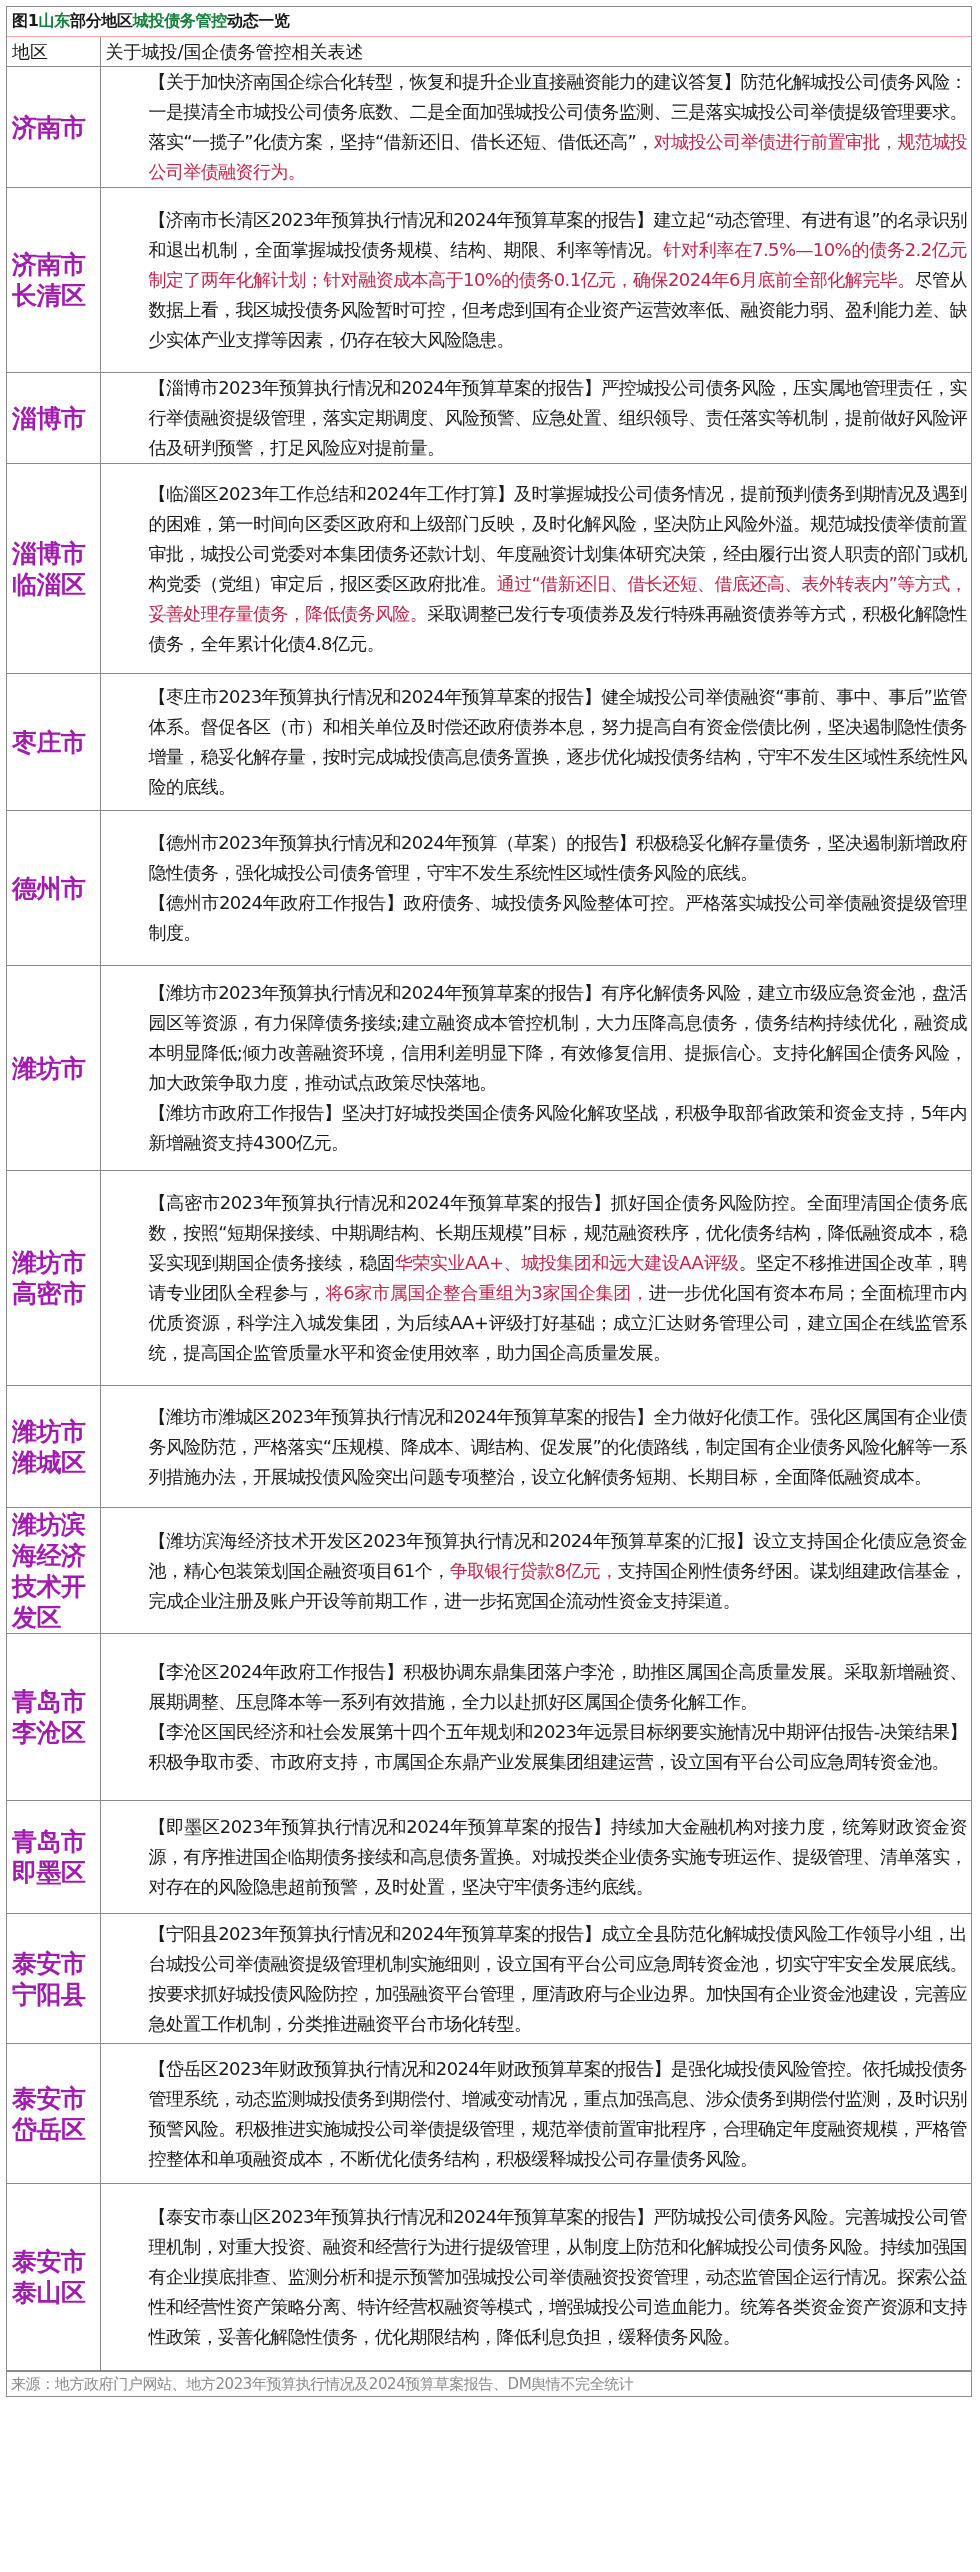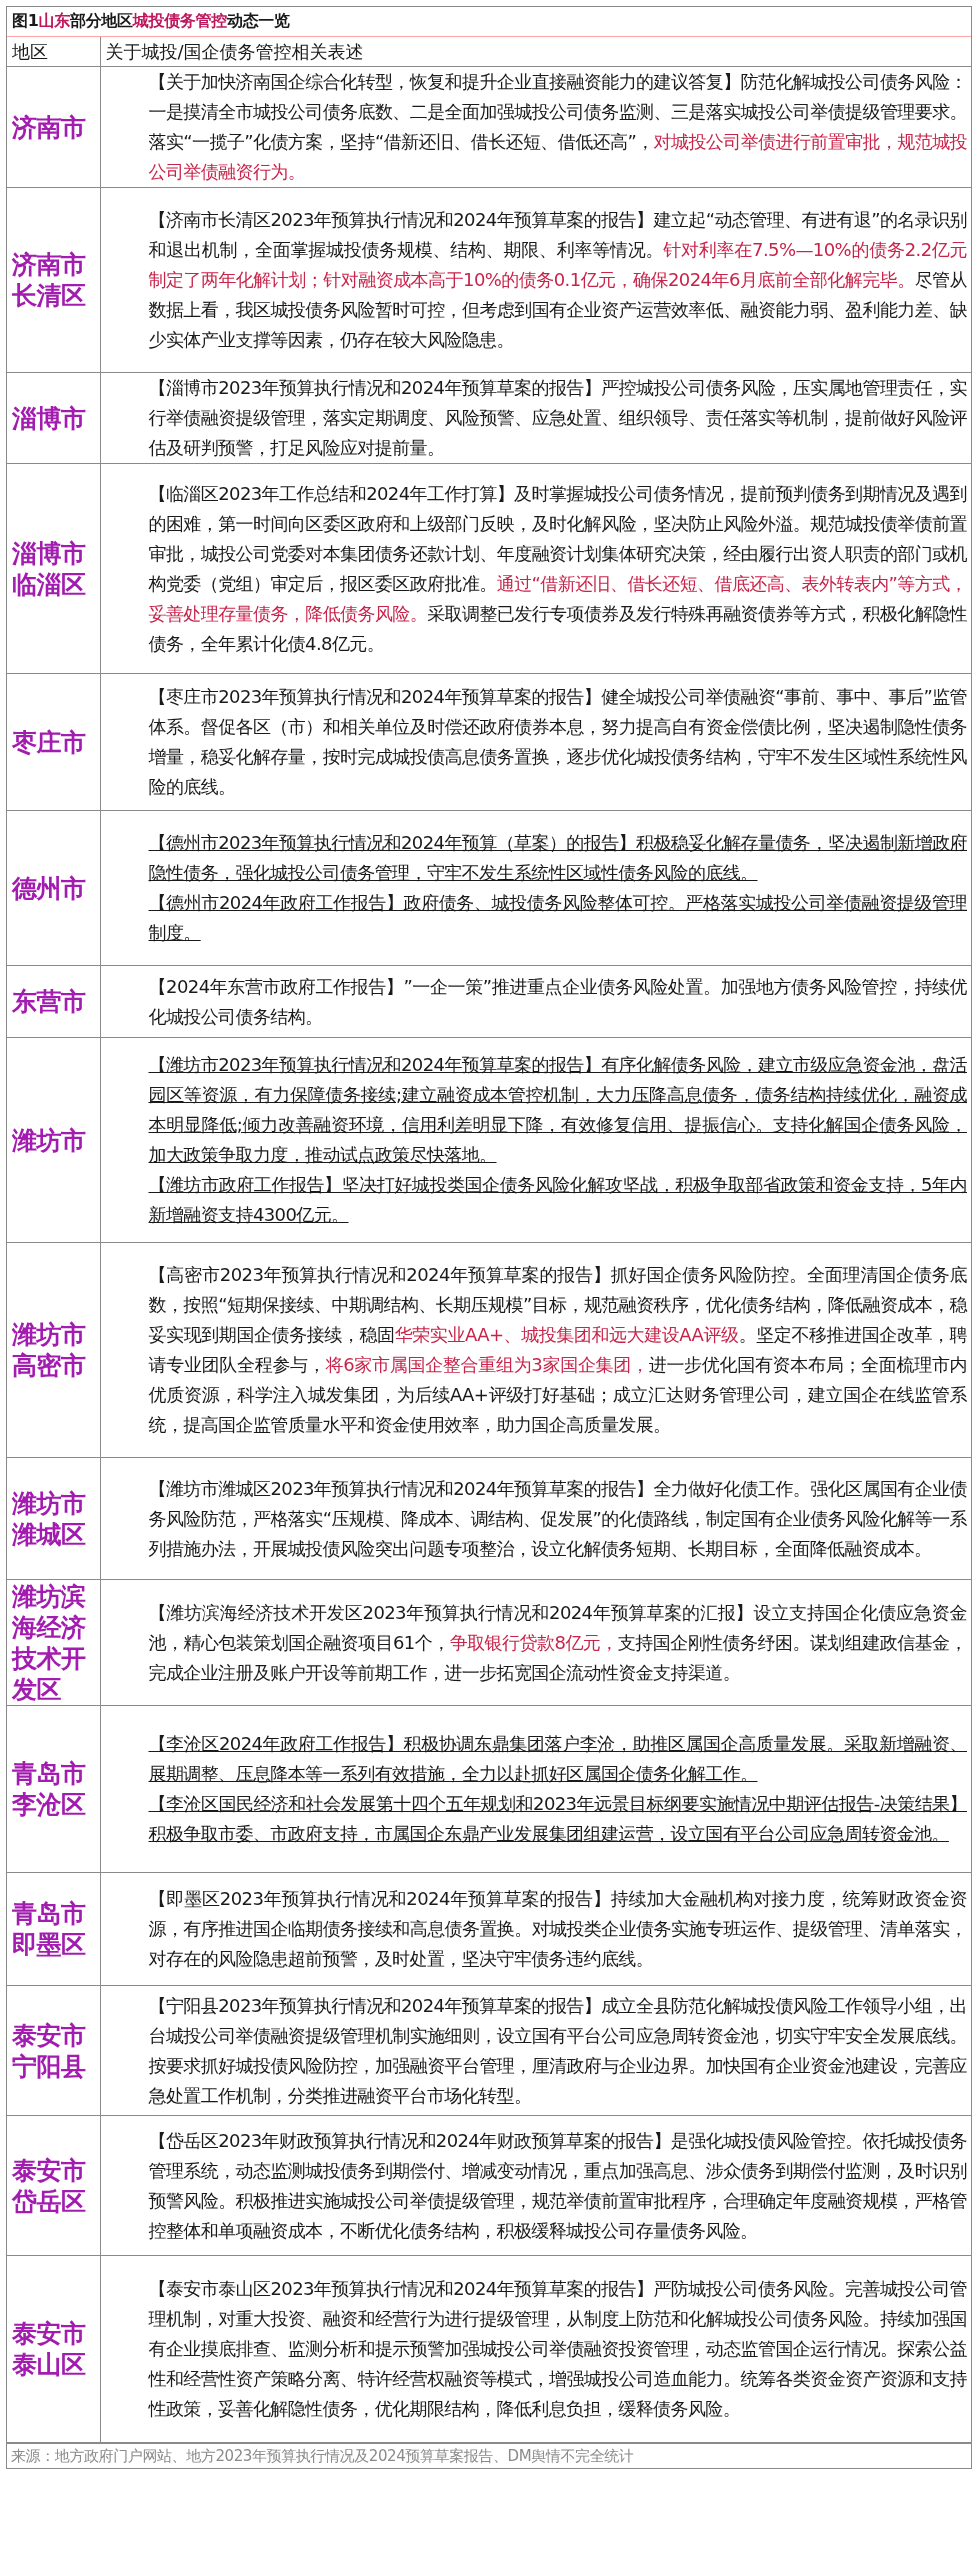--- a/index.html
+++ b/index.html
@@ -1,31 +1,31 @@
 <!DOCTYPE html>
 <html><head>
 <meta charset="utf-8">
 <style>
   html, body { margin: 0; padding: 0; background: #ffffff; }
   body { width: 980px; height: 2572px; position: relative; font-family: "DejaVu Sans", "Liberation Sans", sans-serif; color: #1a1a1a; }
   .frame { position: absolute; left: 6px; top: 6px; width: 964px; border: 1px solid #8a8a8a; }
   .title-row { height: 29px; border-bottom: 1px solid #fca5a5; display: flex; align-items: center; padding-left: 5px; font-size: 16px; font-weight: bold; white-space: nowrap; letter-spacing: -0.3px; }
-  .title-row .red { color: #be185d; }
+  .title-row .red { color: #15803d; }
   table { border-collapse: collapse; width: 100%; table-layout: fixed; }
   td { border: 1px solid #8a8a8a; vertical-align: middle; padding: 0; }
   tr:first-child td { border-top: none; }
   td:first-child { border-left: none; }
   td:last-child { border-right: none; padding-left: 48px; }
   col.c1 { width: 93px; }
   .hdr td { height: 29px; font-size: 18px; padding-left: 5px; margin-left: 31px; }
   .region { color: #a21caf; font-weight: bold; font-size: 25px; padding-left: 5px; line-height: 31px; letter-spacing: -0.5px; }
   .desc { font-size: 18px; line-height: 30px; padding: 0 4px 0 4px; letter-spacing: -0.6px; text-align: justify; word-break: break-all; }
   .hl { color: #c8244a; }
   .source { height: 24px; font-size: 15px; color: #8a8a8a; padding-left: 4px; border-top: 1px solid #8a8a8a; display: flex; align-items: center; letter-spacing: -0.4px; white-space: nowrap; }
-  .para { display: block; text-decoration: underline; }
+  .para { display: block; }
 </style>
 </head>
 <body>
 
 <div class="frame">
   <div class="title-row">
     <span>图1 </span>
     <span class="red">山东</span>
     <span>部分地区</span>
     <span class="red">城投债务管控</span>
@@ -61,24 +61,20 @@
           <td class="region">枣庄市</td>
           <td class="desc"><span class="">【枣庄市2023年预算执行情况和2024年预算草案的报告】健全城投公司举债融资“事前、事中、事后”监管体系。督促各区（市）和相关单位及时偿还政府债券本息，努力提高自有资金偿债比例，坚决遏制隐性债务增量，稳妥化解存量，按时完成城投债高息债务置换，逐步优化城投债务结构，守牢不发生区域性系统性风险的底线。</span></td>
         </tr>
         <tr style="height: 155px;">
           <td class="region">德州市</td>
           <td class="desc">
             <span class=" para">【德州市2023年预算执行情况和2024年预算（草案）的报告】积极稳妥化解存量债务，坚决遏制新增政府隐性债务，强化城投公司债务管理，守牢不发生系统性区域性债务风险的底线。</span>
             <span class=" para">【德州市2024年政府工作报告】政府债务、城投债务风险整体可控。严格落实城投公司举债融资提级管理制度。</span>
           </td>
         </tr>
-        <tr style="height: 72px;">
-          <td class="region">东营市</td>
-          <td class="desc"><span class="">【2024年东营市政府工作报告】”一企一策”推进重点企业债务风险处置。加强地方债务风险管控，持续优化城投公司债务结构。</span></td>
-        </tr>
         <tr style="height: 205px;">
           <td class="region">潍坊市</td>
           <td class="desc">
             <span class=" para">【潍坊市2023年预算执行情况和2024年预算草案的报告】有序化解债务风险，建立市级应急资金池，盘活园区等资源，有力保障债务接续;建立融资成本管控机制，大力压降高息债务，债务结构持续优化，融资成本明显降低;倾力改善融资环境，信用利差明显下降，有效修复信用、提振信心。支持化解国企债务风险，加大政策争取力度，推动试点政策尽快落地。</span>
             <span class=" para">【潍坊市政府工作报告】坚决打好城投类国企债务风险化解攻坚战，积极争取部省政策和资金支持，5年内新增融资支持4300亿元。</span>
           </td>
         </tr>
         <tr style="height: 215px;">
           <td class="region">潍坊市高密市</td>
           <td class="desc"><span class="">【高密市2023年预算执行情况和2024年预算草案的报告】抓好国企债务风险防控。全面理清国企债务底数，按照“短期保接续、中期调结构、长期压规模”目标，规范融资秩序，优化债务结构，降低融资成本，稳妥实现到期国企债务接续，稳固</span><span class="hl">华荣实业AA+、城投集团和远大建设AA评级</span><span class="">。坚定不移推进国企改革，聘请专业团队全程参与，</span><span class="hl">将6家市属国企整合重组为3家国企集团，</span><span class="">进一步优化国有资本布局；全面梳理市内优质资源，科学注入城发集团，为后续AA+评级打好基础；成立汇达财务管理公司，建立国企在线监管系统，提高国企监管质量水平和资金使用效率，助力国企高质量发展。</span></td>

